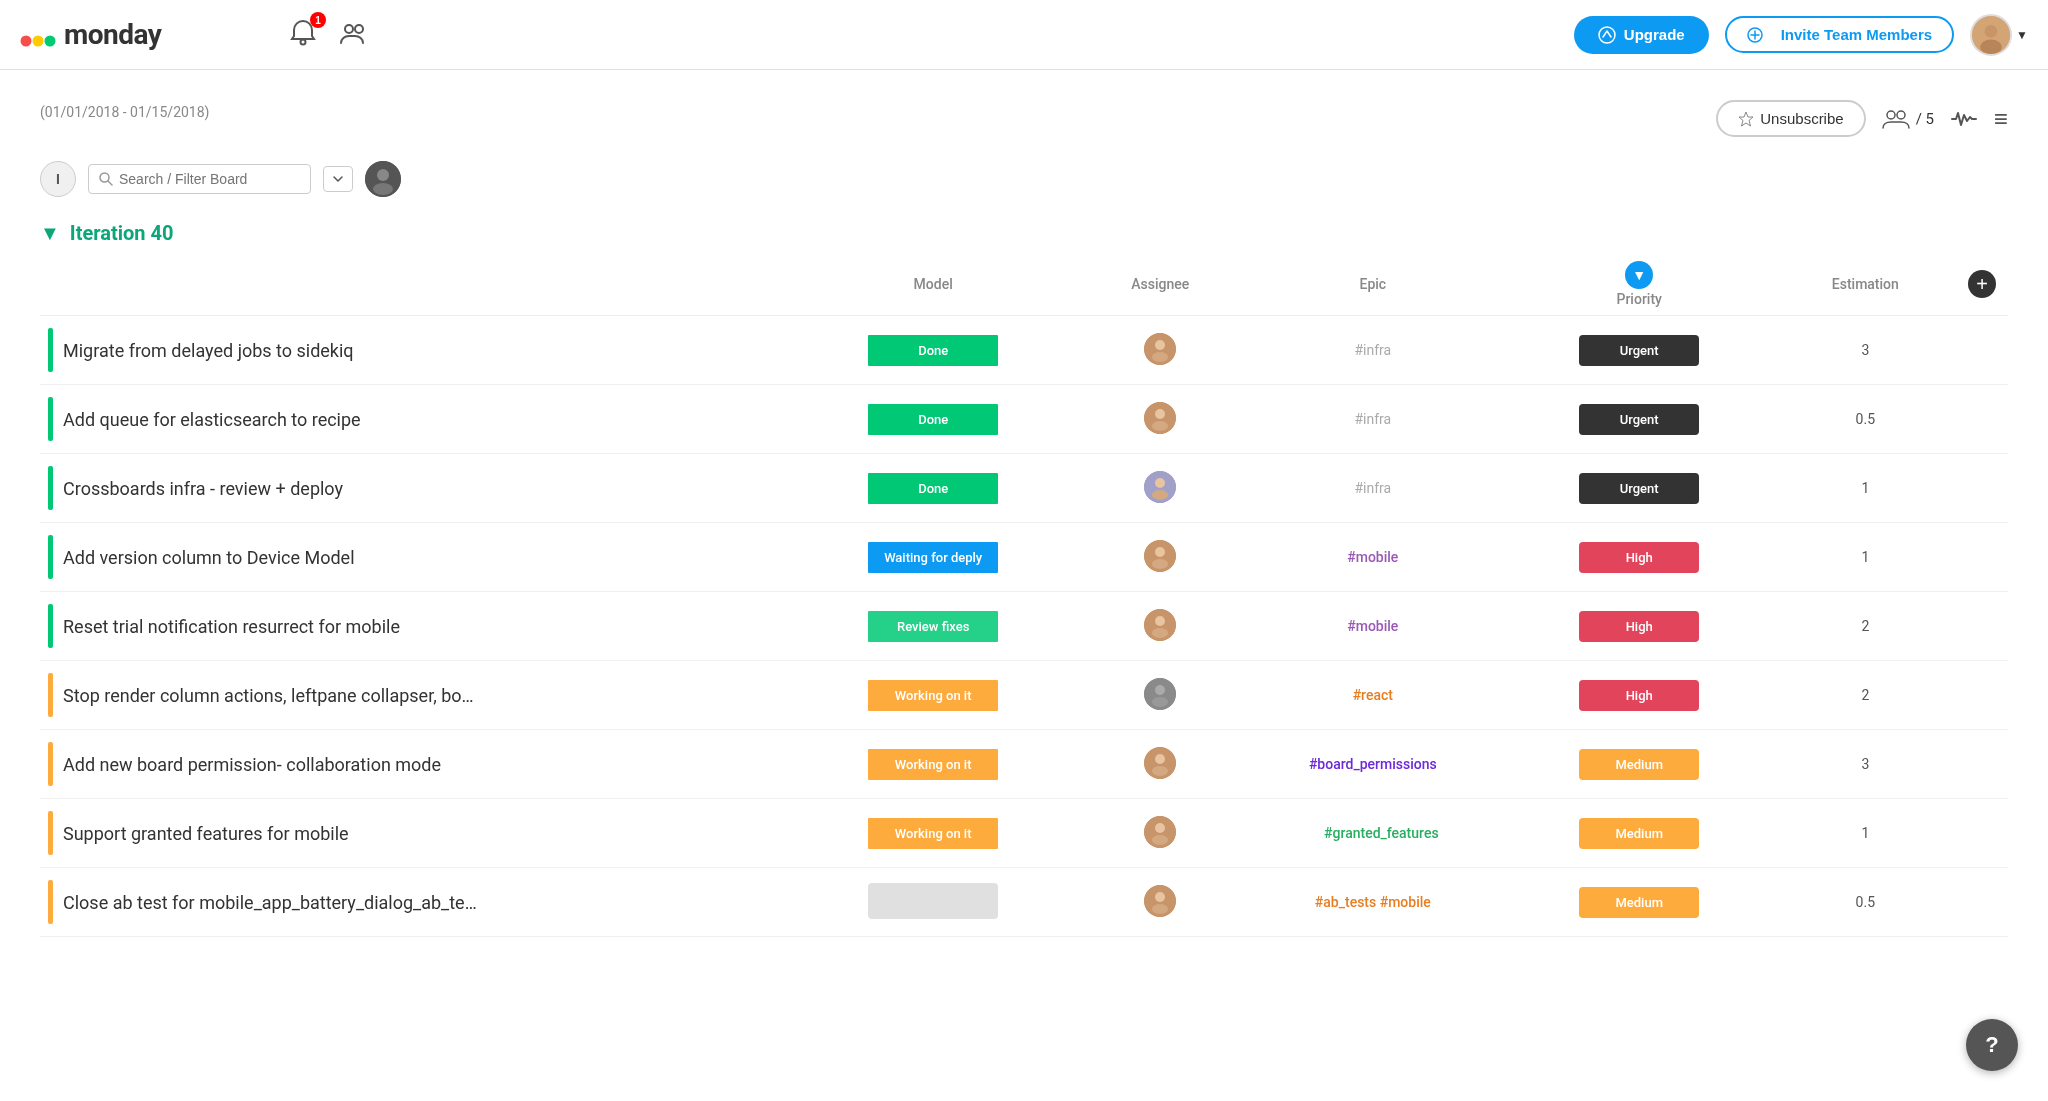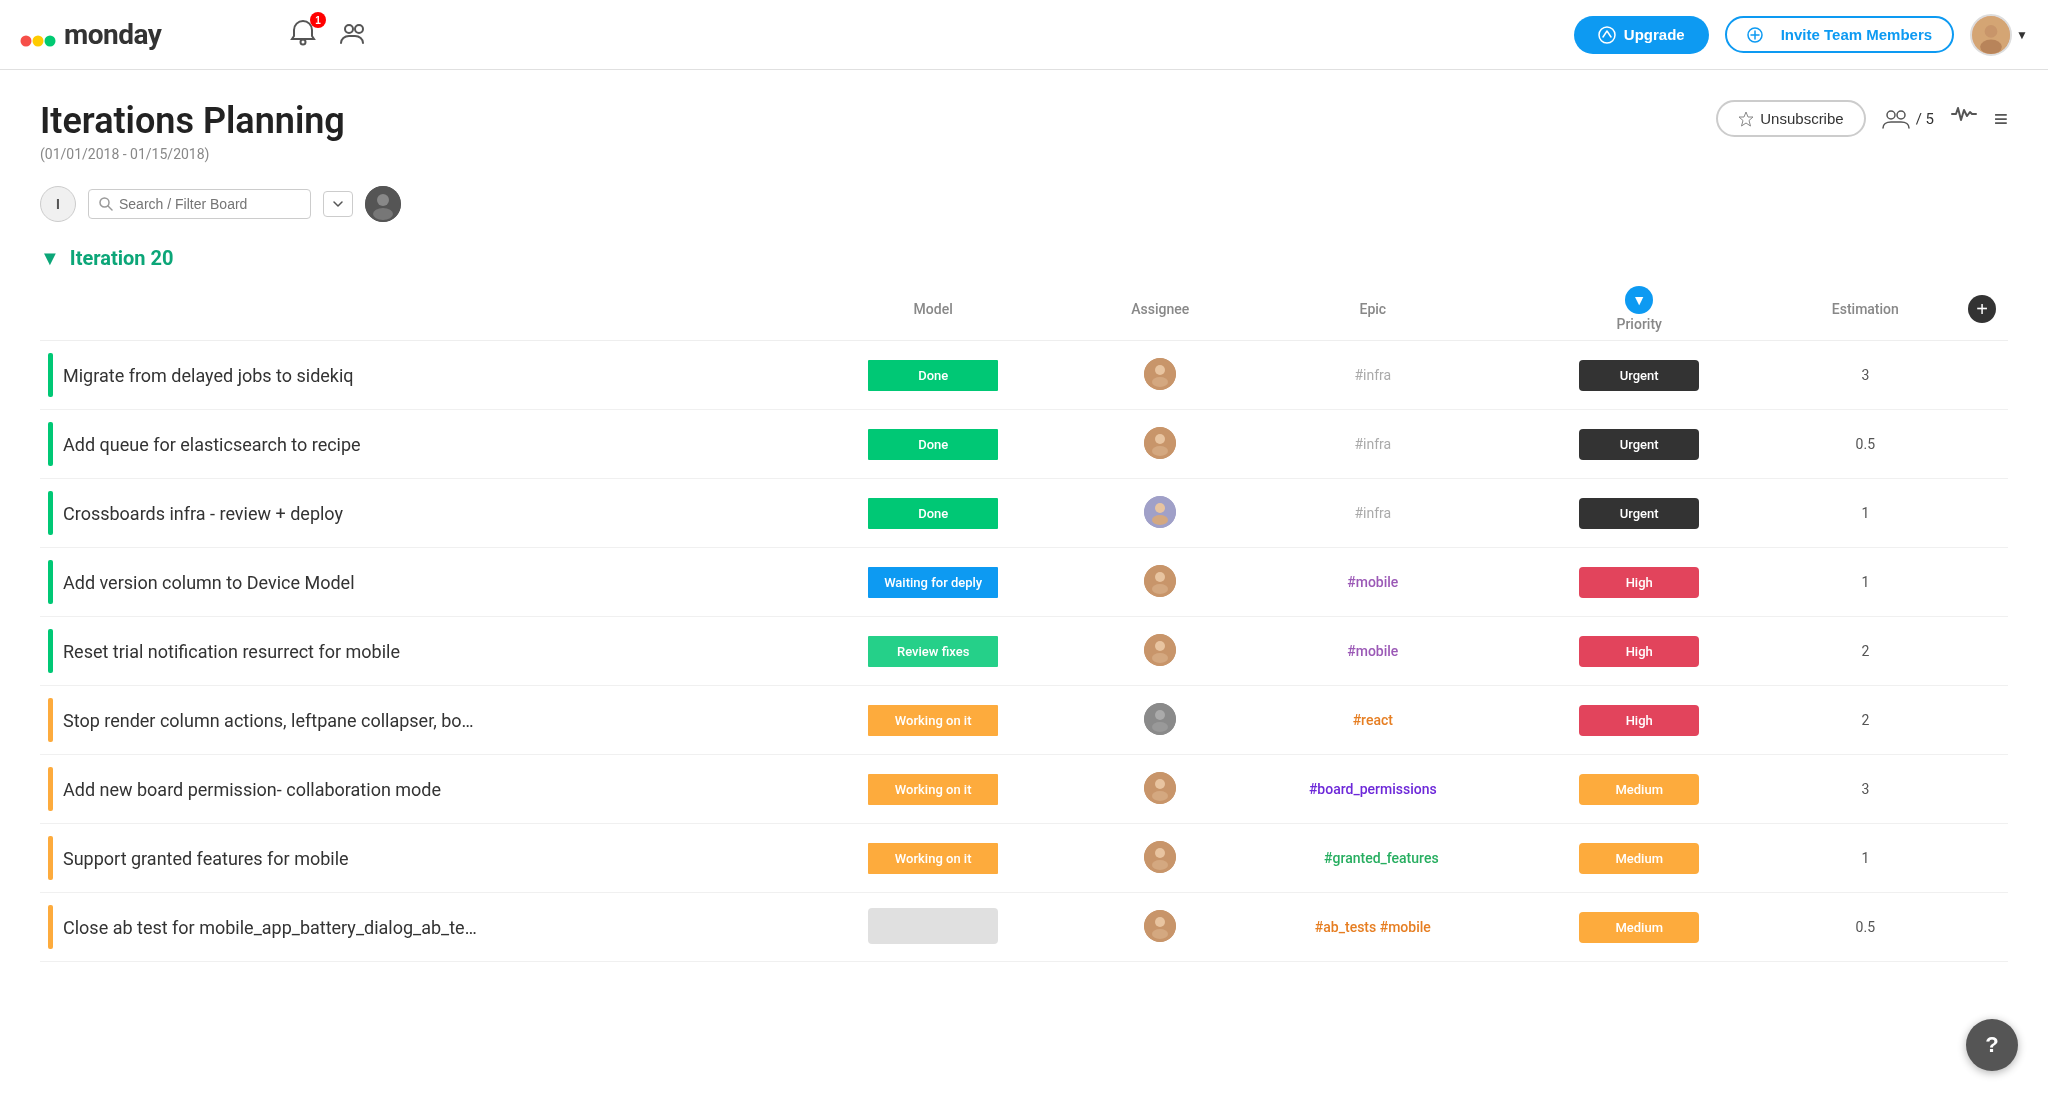--- a/index.html
+++ b/index.html
@@ -53,21 +53,21 @@
     }
     .avatar-down { font-size: 12px; color: #333; cursor: pointer; }
 
     
     .main-content { padding: 30px 40px; }
 
     .page-header { display: flex; align-items: flex-start; justify-content: space-between; margin-bottom: 24px; }
     .page-title-area {}
     .page-title { font-size: 36px; font-weight: 600; color: #222; }
     .page-subtitle { font-size: 14px; color: #888; margin-top: 4px; }
-    .header-actions { display: flex; gap: 16px; }
+    .header-actions { display: flex; align-items: center; gap: 16px; }
     .btn-unsubscribe {
       border: 2px solid #ccc; border-radius: 24px; background: #fff;
       padding: 8px 20px; font-size: 15px; color: #333; cursor: pointer;
       display: flex; align-items: center; gap: 6px;
     }
     .members-count { display: flex; align-items: center; gap: 6px; font-size: 15px; color: #333; }
     .icon-members { width: 28px; height: 28px; }
     .icon-pulse { width: 28px; height: 28px; cursor: pointer; }
 
     
@@ -239,21 +239,20 @@
       </div>
       <span class="avatar-down">▼</span>
     </div>
   </div>
 </nav>
 
 <div class="main-content">
 
   <div class="page-header">
     <div class="page-title-area">
-      <h1 class="page-title">Iterations Planning</h1>
       <div class="page-subtitle">(01/01/2018 - 01/15/2018)</div>
     </div>
     <div class="header-actions">
       <button class="btn-unsubscribe">
         <svg width="16" height="16" viewBox="0 0 16 16">
           <polygon points="8,1 10,6 15,6 11,9.5 12.5,15 8,12 3.5,15 5,9.5 1,6 6,6" stroke="#888" stroke-width="1" fill="none"></polygon>
         </svg>
         <span>Unsubscribe</span>
       </button>
       <div class="members-count">
@@ -294,21 +293,21 @@
         <circle cx="18" cy="18" r="18" fill="#555"></circle>
         <circle cx="18" cy="14" r="6" fill="#888"></circle>
         <ellipse cx="18" cy="28" rx="10" ry="6" fill="#777"></ellipse>
       </svg>
     </div>
   </div>
 
   <div class="iteration-section">
     <div class="iteration-header">
       <span class="iteration-toggle">▼</span>
-      <span class="iteration-title">Iteration 20</span>
+      <span class="iteration-title">Iteration 40</span>
     </div>
 
     <table class="board-table">
       <thead>
         <tr>
           <th class="col-task" style="width:38%;"></th>
           <th>Model</th>
           <th>Assignee</th>
           <th>Epic</th>
           <th>

